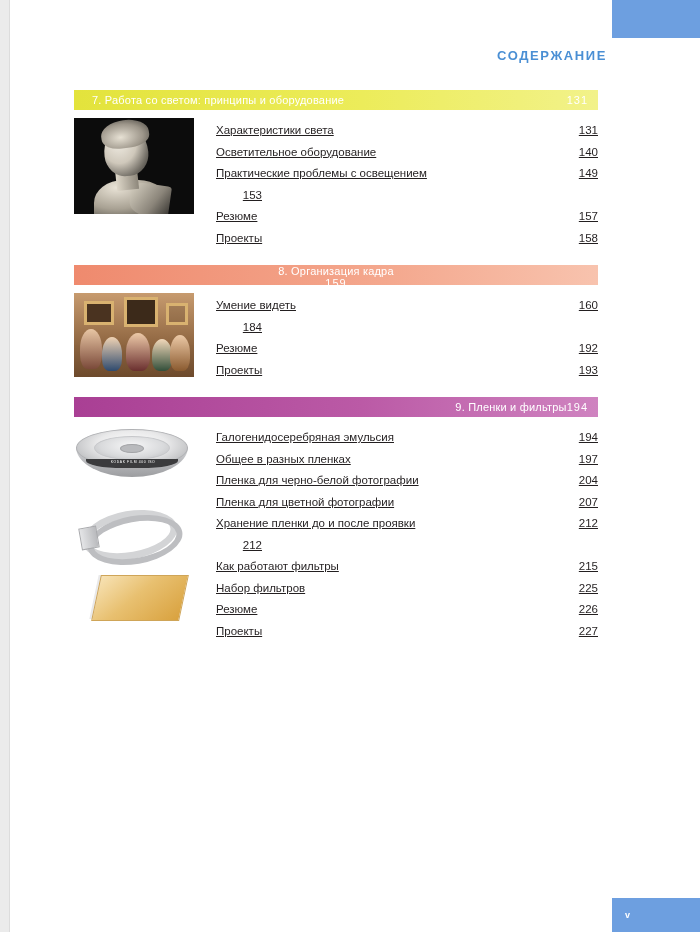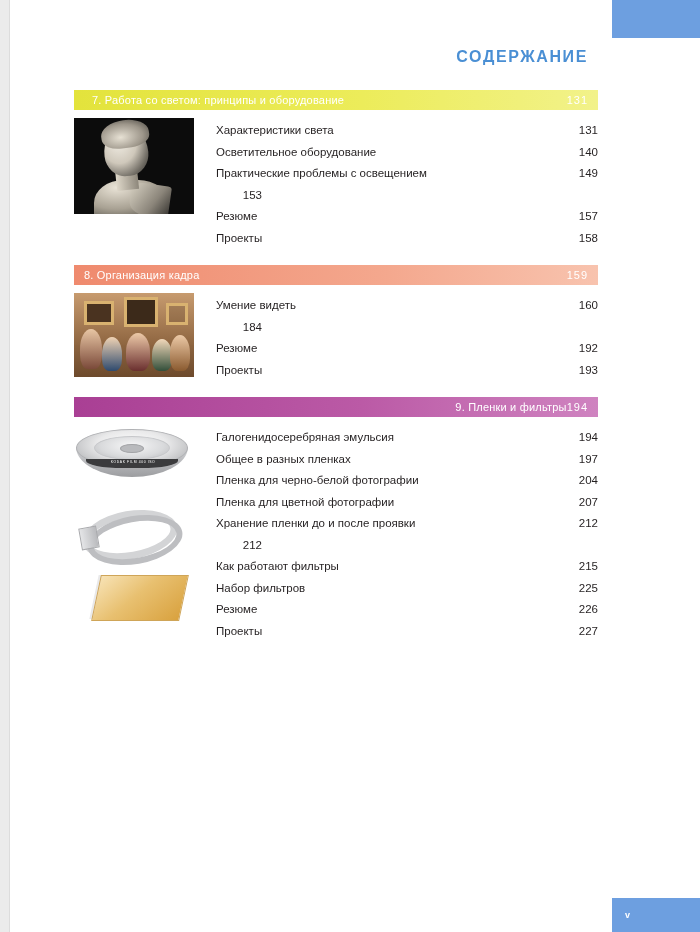--- a/index.html
+++ b/index.html
@@ -29,22 +29,22 @@
     position: absolute;
     top: 0;
     left: 612px;
     width: 88px;
     height: 38px;
     background: #6d9fe0;
   }
   .header-title {
     position: absolute;
     top: 48px;
-    right: 112px;
-    font-size: 16px;
+    right: 93px;
+    font-size: 13px;
     font-weight: bold;
     letter-spacing: 1.6px;
     color: #4a8fd4;
     text-transform: uppercase;
   }
 
   
   .footer-block {
     position: absolute;
     left: 612px;
@@ -93,20 +93,21 @@
   }
 
   
   .bar-yellow {
     background: linear-gradient(to right, #e3e33c 0%, #ecec5a 55%, #f2f28a 100%);
     color: #ffffff;
     padding-left: 18px;
   }
   .bar-salmon {
     background: linear-gradient(to right, #ef8a6e 0%, #f4a88e 60%, #f8c3ae 100%);
+    flex-direction: column;
   }
   .bar-purple {
     background: linear-gradient(to right, #a93f94 0%, #bb5aa6 55%, #cf83c0 100%);
     justify-content: flex-end;
   }
 
   .chapter-body {
     display: flex;
     margin-top: 8px;
   }
@@ -120,20 +121,21 @@
     padding-top: 2px;
   }
 
   .entry {
     display: flex;
     align-items: center;
     font-size: 11.5px;
     color: #231f20;
     line-height: 21.5px;
     height: 21.5px;
+    text-decoration: underline;
   }
   .entry .entry-label {
     flex: 1 1 auto;
     white-space: nowrap;
   }
   .entry .entry-page {
     width: 46px;
     text-align: right;
     flex: 0 0 46px;
   }

